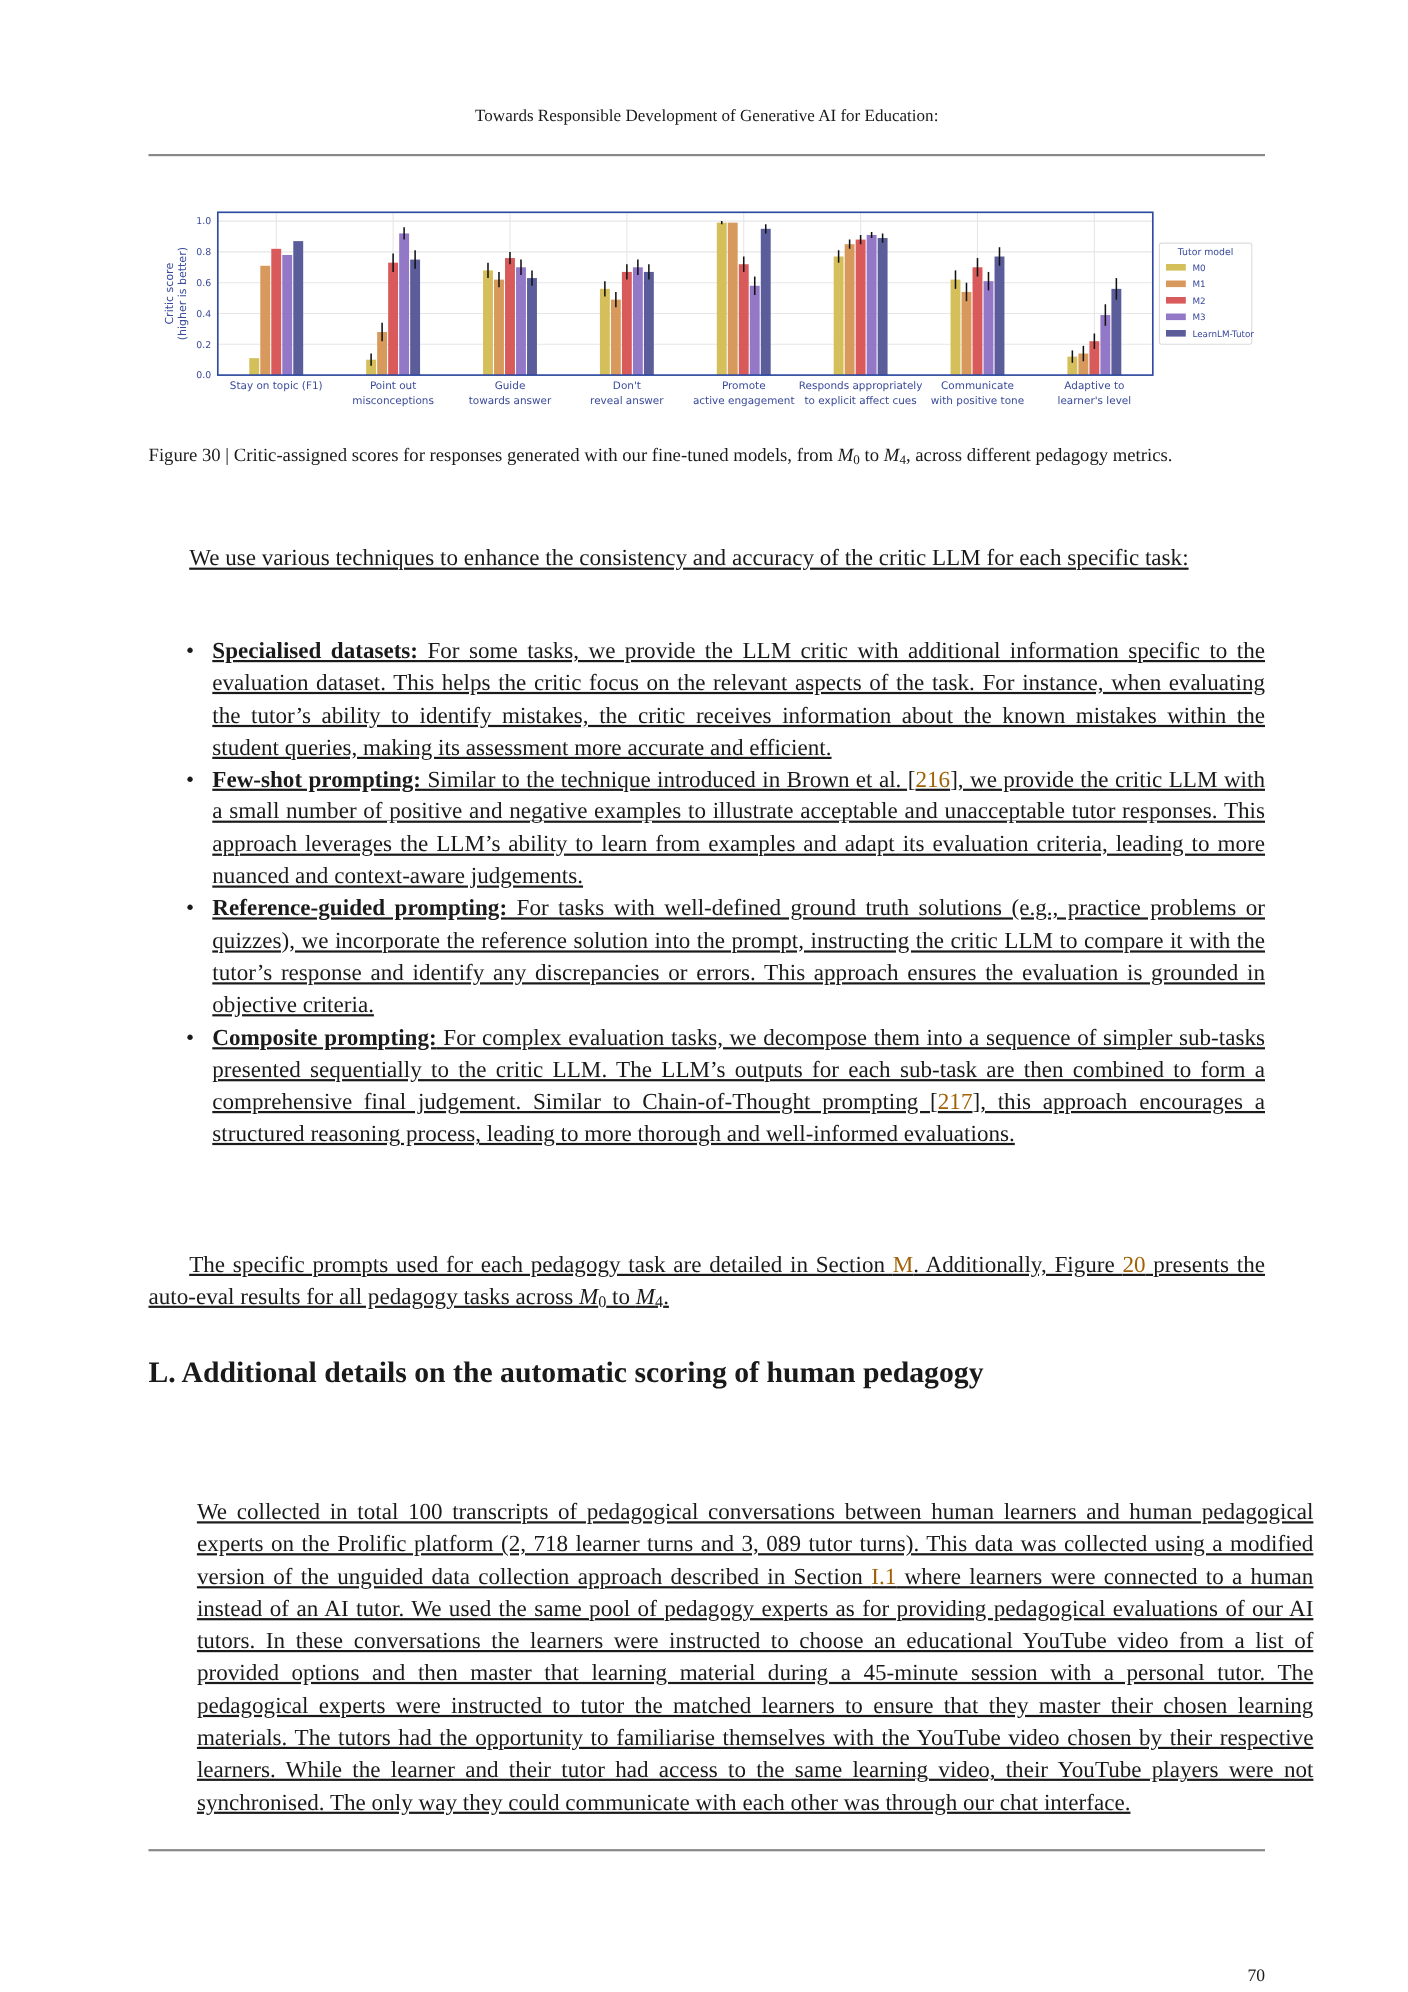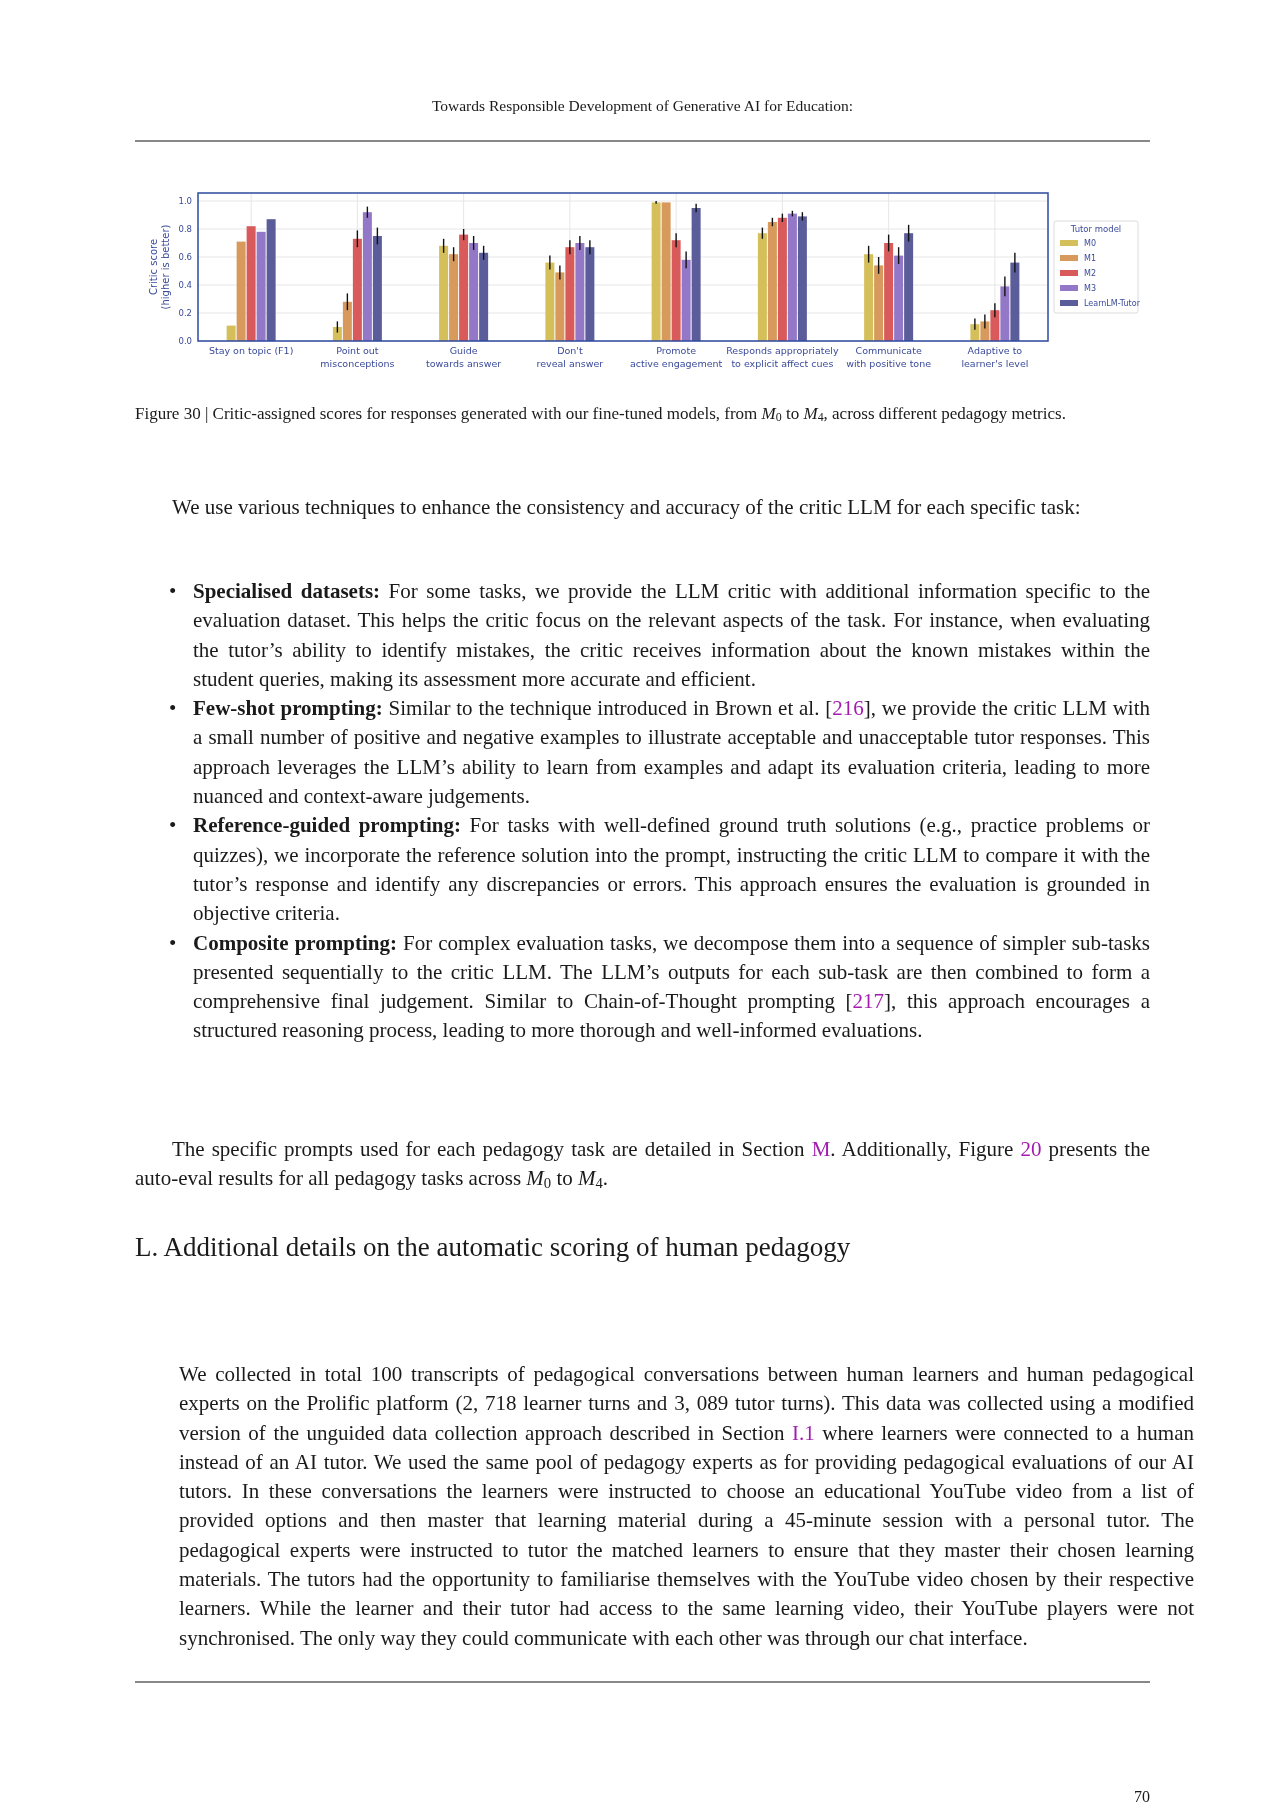--- a/index.html
+++ b/index.html
@@ -3,31 +3,31 @@
 <meta charset="utf-8">
 <style>
   html, body { margin: 0; padding: 0; background: #ffffff; }
   body { width: 1280px; height: 1811px; position: relative; overflow: hidden;
          font-family: "Liberation Serif", "DejaVu Serif", serif; color: #1a1a1a; }
   .page { position: absolute; left: 135px; width: 1015px; }
   .header { top: 95px; text-align: center; font-size: 15.5px; line-height: 21px; font-family: Liberation Serif, serif; }
   .header-rule { position: absolute; left: 135px; top: 140px; width: 1015px; height: 2px; background: #888; }
   .figure { position: absolute; left: 135px; top: 190px; width: 1015px; height: 190px; }
   .caption { top: 402px; font-size: 17px; line-height: 24px; }
-  .body-text { font-size: 21px; line-height: 29.3px; text-align: justify; }
+  .body-text { font-size: 21px; line-height: 29.3px; text-align: justify; text-decoration: underline; }
   .p1 { top: 493px; text-indent: 37px; }
   .bullets { top: 577px; margin: 0; padding: 0; list-style: none; }
   .bullets li { position: relative; padding-left: 58px; }
   .bullets li .dot { position: absolute; left: 34px; top: 0; }
   .p2 { top: 1135px; text-indent: 37px; }
-  .section-title { top: 1232px; font-size: 27px; font-weight: normal; }
+  .section-title { top: 1232px; font-size: 27px; font-weight: bold; }
   .p3 { top: 1360px; margin-left: 44px; }
   .footer-rule { position: absolute; left: 135px; top: 1681px; width: 1015px; height: 2px; background: #888; }
   .page-num { top: 1788px; text-align: right; font-size: 16px; }
-  .link { color: #a21caf; }
+  .link { color: #a16207; }
   b { font-weight: bold; }
   i { font-style: italic; }
   sub { font-size: 70%; vertical-align: -0.2em; }
   svg text { font-family: "DejaVu Sans", sans-serif; fill: #3a4a9a; }
 </style>
 </head>
 <body>
 
 <div class="page header">
   <div>Towards Responsible Development of Generative AI for Education:</div>

